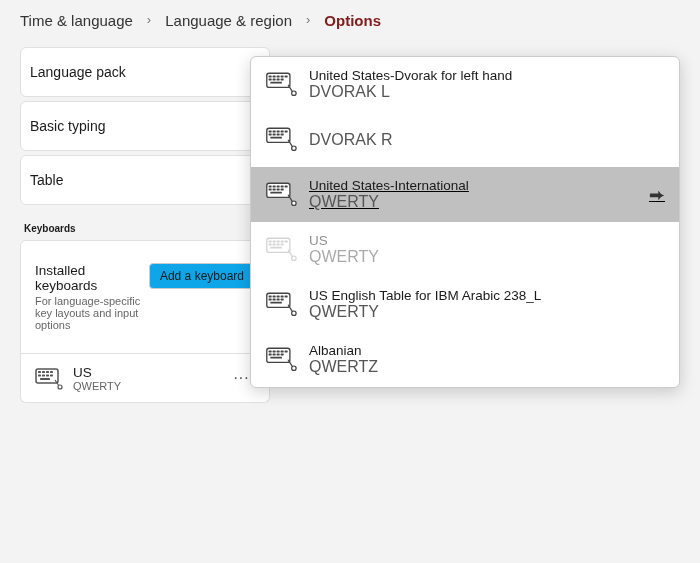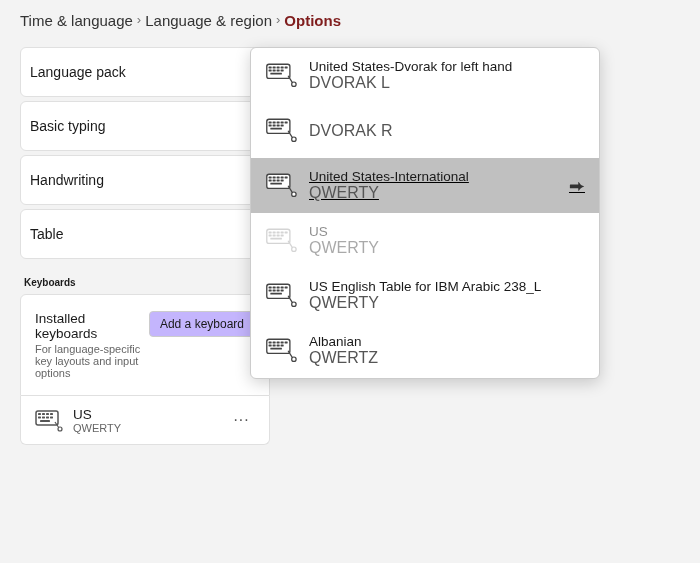--- a/index.html
+++ b/index.html
@@ -17,21 +17,21 @@
       height: 563px;
       background: #f3f3f3;
       display: flex;
       flex-direction: column;
       padding: 12px 20px;
     }
 
     .breadcrumb {
       display: flex;
       align-items: flex-start;
-      gap: 4px;
+      gap: 14px;
       margin-bottom: 18px;
       font-size: 15px;
       color: #333;
     }
 
     .breadcrumb-link {
       color: #333;
       font-weight: 400;
     }
 
@@ -78,21 +78,21 @@
     }
 
     .keyboards-section {
       width: 250px;
     }
 
     .installed-keyboards-row {
       background: #fff;
       border: 1px solid #e0e0e0;
       border-radius: 6px 6px 0 0;
-      padding: 16px 14px;
+      padding: 22px 14px;
       display: flex;
       justify-content: space-between;
       align-items: flex-start;
     }
 
     .installed-keyboards-info {
       display: flex;
       flex-direction: column;
     }
 
@@ -102,21 +102,21 @@
       color: #1a1a1a;
     }
 
     .installed-keyboards-subtitle {
       font-size: 11px;
       color: #666;
       margin-top: 2px;
     }
 
     .add-keyboard-btn {
-      background: #c4b5fd;
+      background: #0ea5e9;
       border: 1px solid #ccc;
       border-radius: 4px;
       padding: 5px 10px;
       font-size: 12px;
       cursor: pointer;
       white-space: nowrap;
       color: #1a1a1a;
       flex-shrink: 0;
     }
 
@@ -155,22 +155,22 @@
       font-size: 16px;
       color: #555;
       padding: 2px 6px;
       border-radius: 4px;
     }
 
     
     .dropdown-overlay {
       position: absolute;
       left: 230px;
-      top: 0;
-      width: 350px;
+      top: 9px;
+      width: 430px;
       background: #fff;
       border: 1px solid #ccc;
       border-radius: 6px;
       box-shadow: 0 4px 16px rgba(0,0,0,0.18);
       z-index: 10;
       overflow: hidden;
     }
 
     .dropdown-item {
       display: flex;
@@ -230,21 +230,20 @@
     <span class="breadcrumb-current">Options</span>
   </div>
 
   <div class="main-content">
 
     <div class="left-panel">
 
       <div id="left-items-container">
           <div class="left-item">Language pack</div>
           <div class="left-item">Basic typing</div>
-          <div class="left-item">Handwriting</div>
           <div class="left-item">Table</div>
         </div>
 
       <div class="left-section-header">Keyboards</div>
       <div class="keyboards-section">
         <div class="installed-keyboards-row">
           <div class="installed-keyboards-info">
             <span class="installed-keyboards-title">Installed keyboards</span>
             <span class="installed-keyboards-subtitle">For language-specific key layouts and input options</span>
           </div>

